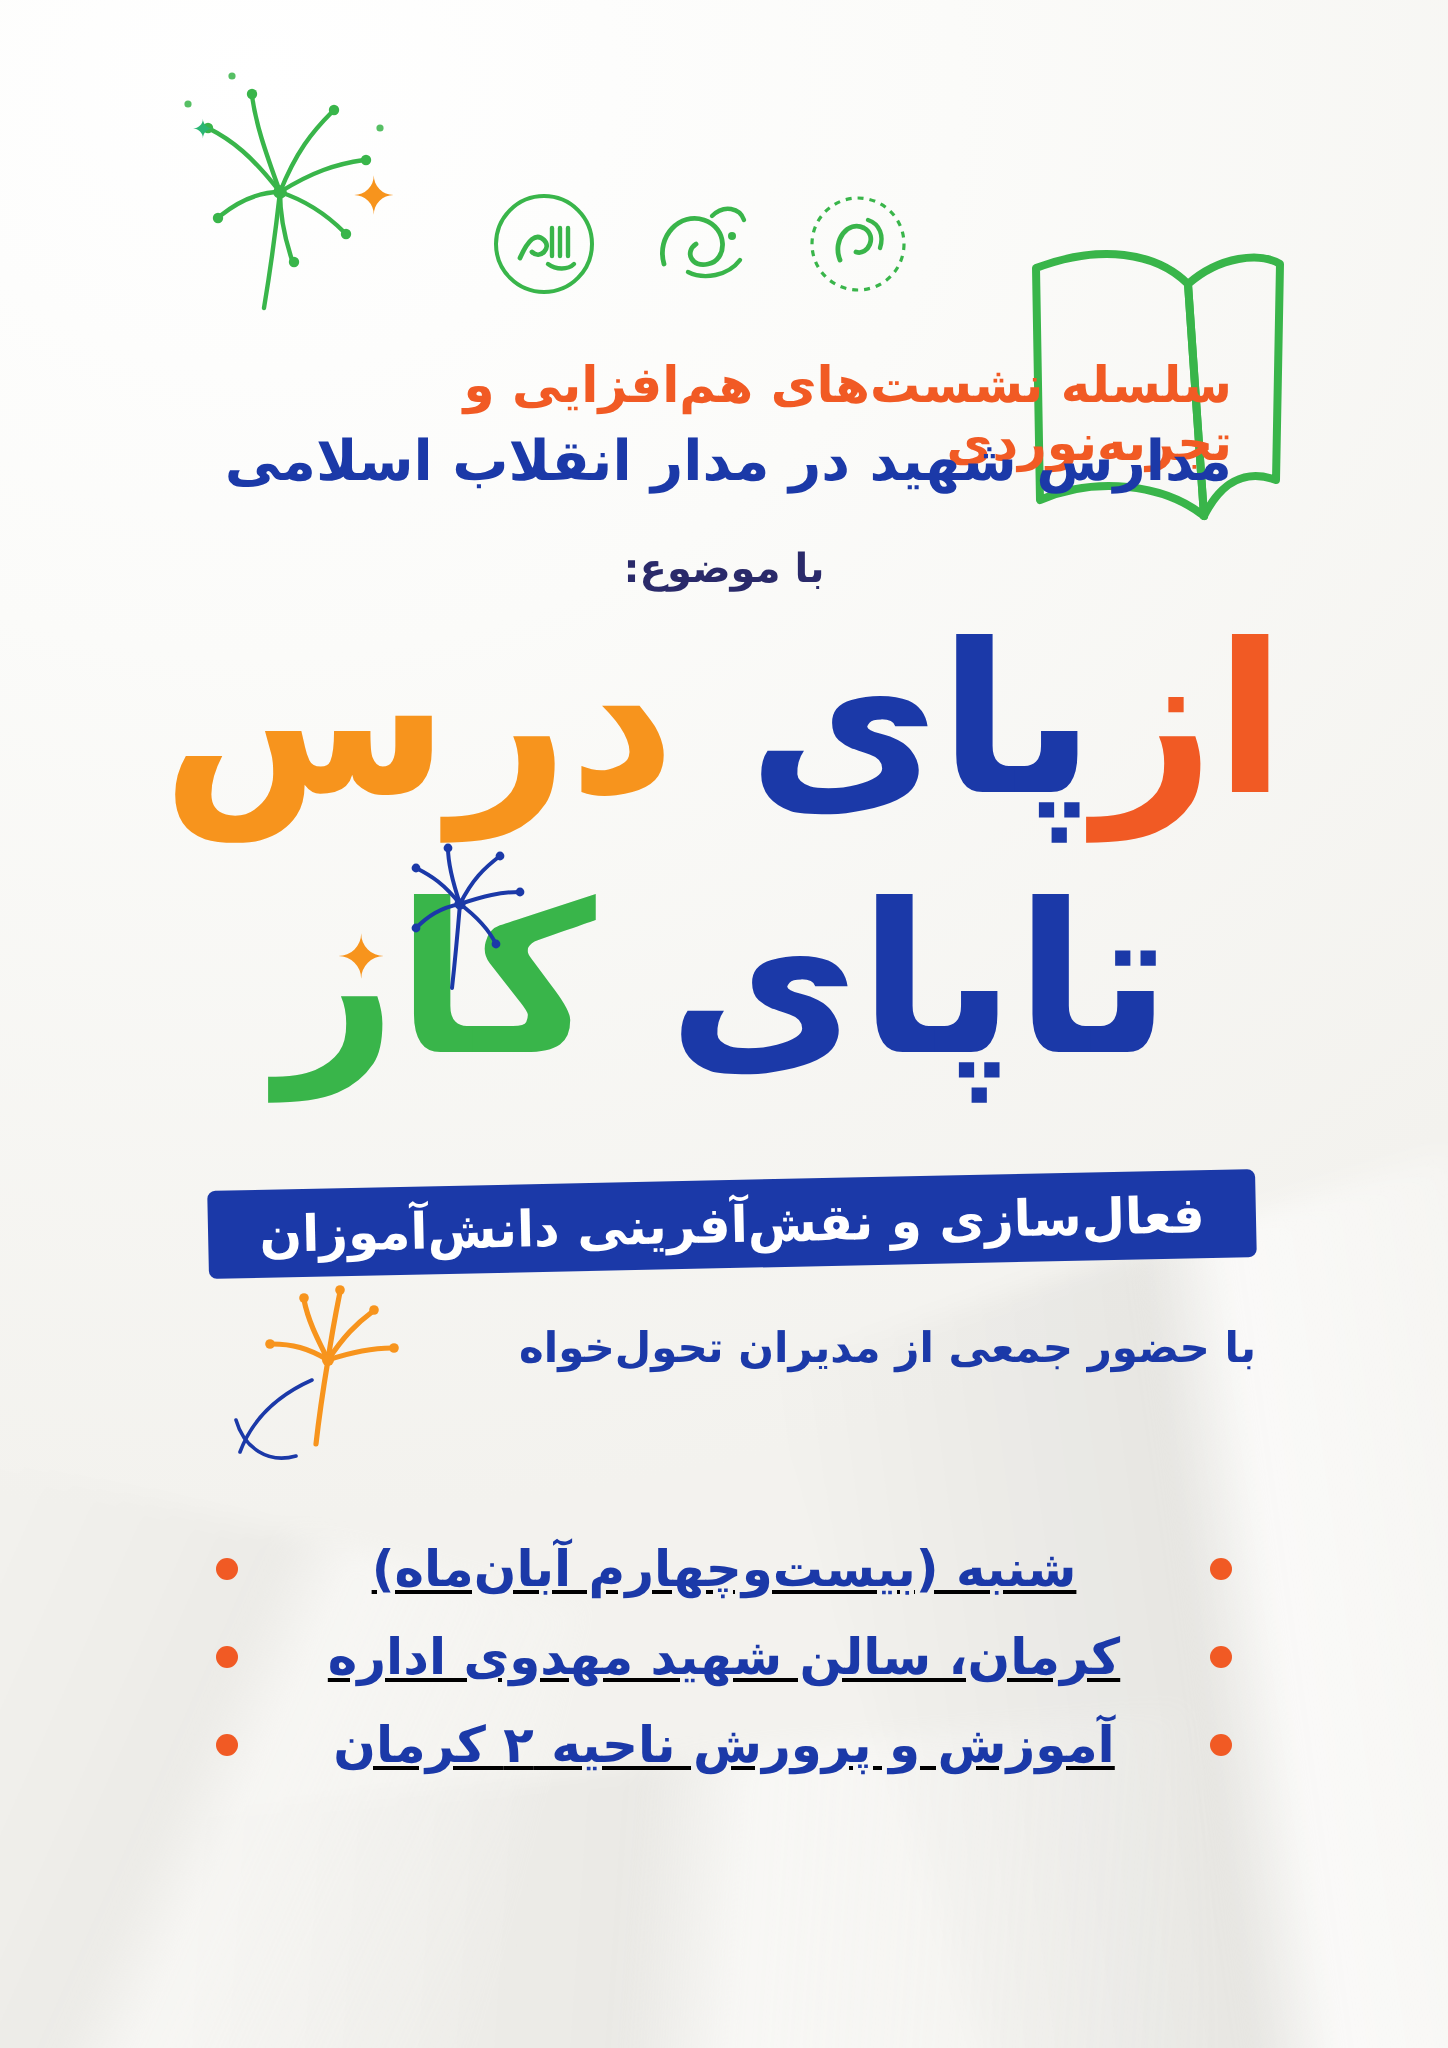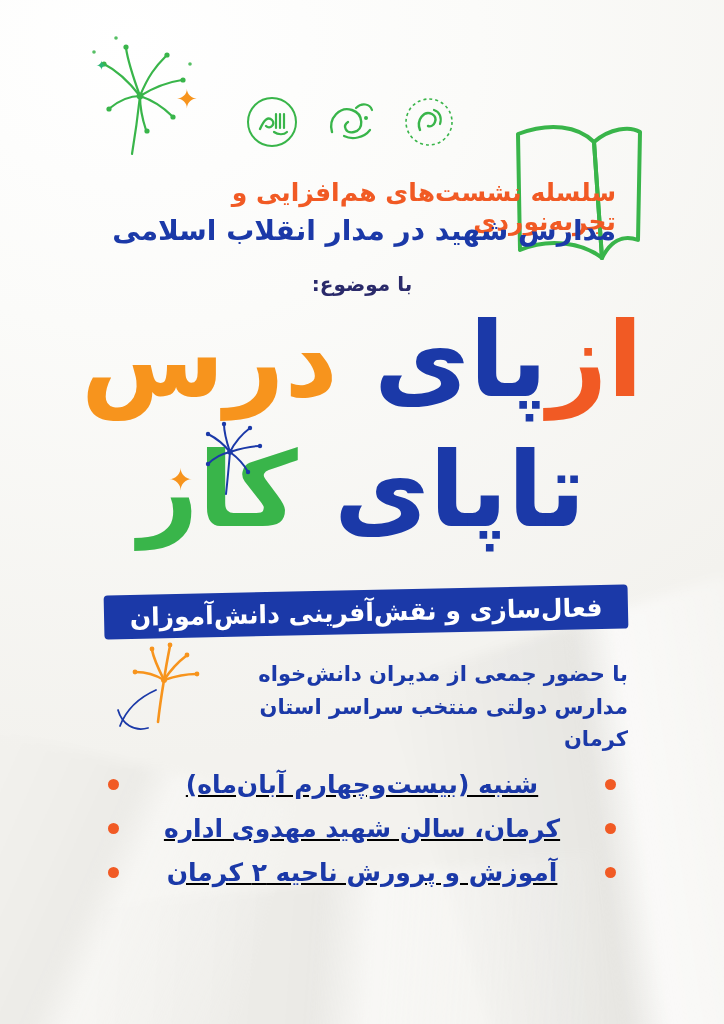--- a/index.html
+++ b/index.html
@@ -297,22 +297,21 @@
       <circle cx="34" cy="34" r="2.8"></circle>
     </g>
   </svg>
   <div class="star-mid">✦</div>
 
   <div class="banner">
     <span>فعال‌سازی و نقش‌آفرینی دانش‌آموزان</span>
   </div>
 
   <div class="presence">
-    <div>با حضور جمعی از مدیران دانش‌خواه</div>
-    <div>مدارس دولتی منتخب سراسر استان کرمان</div>
+    <div>با حضور جمعی از مدیران تحول‌خواه</div>
   </div>
 
   <svg class="dandelion-presence" width="100" height="100" viewBox="0 0 100 100">
     <g stroke="#1b39a8" stroke-width="1.8" fill="none" stroke-linecap="round">
       <path d="M8 86 C14 70 26 58 44 50"></path>
       <path d="M6 70 C10 84 22 92 36 88"></path>
     </g>
     <g stroke="#f7941d" stroke-width="2.6" fill="none" stroke-linecap="round">
       <path d="M46 82 C48 64 50 52 52 40"></path>
       <path d="M52 40 C46 28 42 20 40 10"></path>

